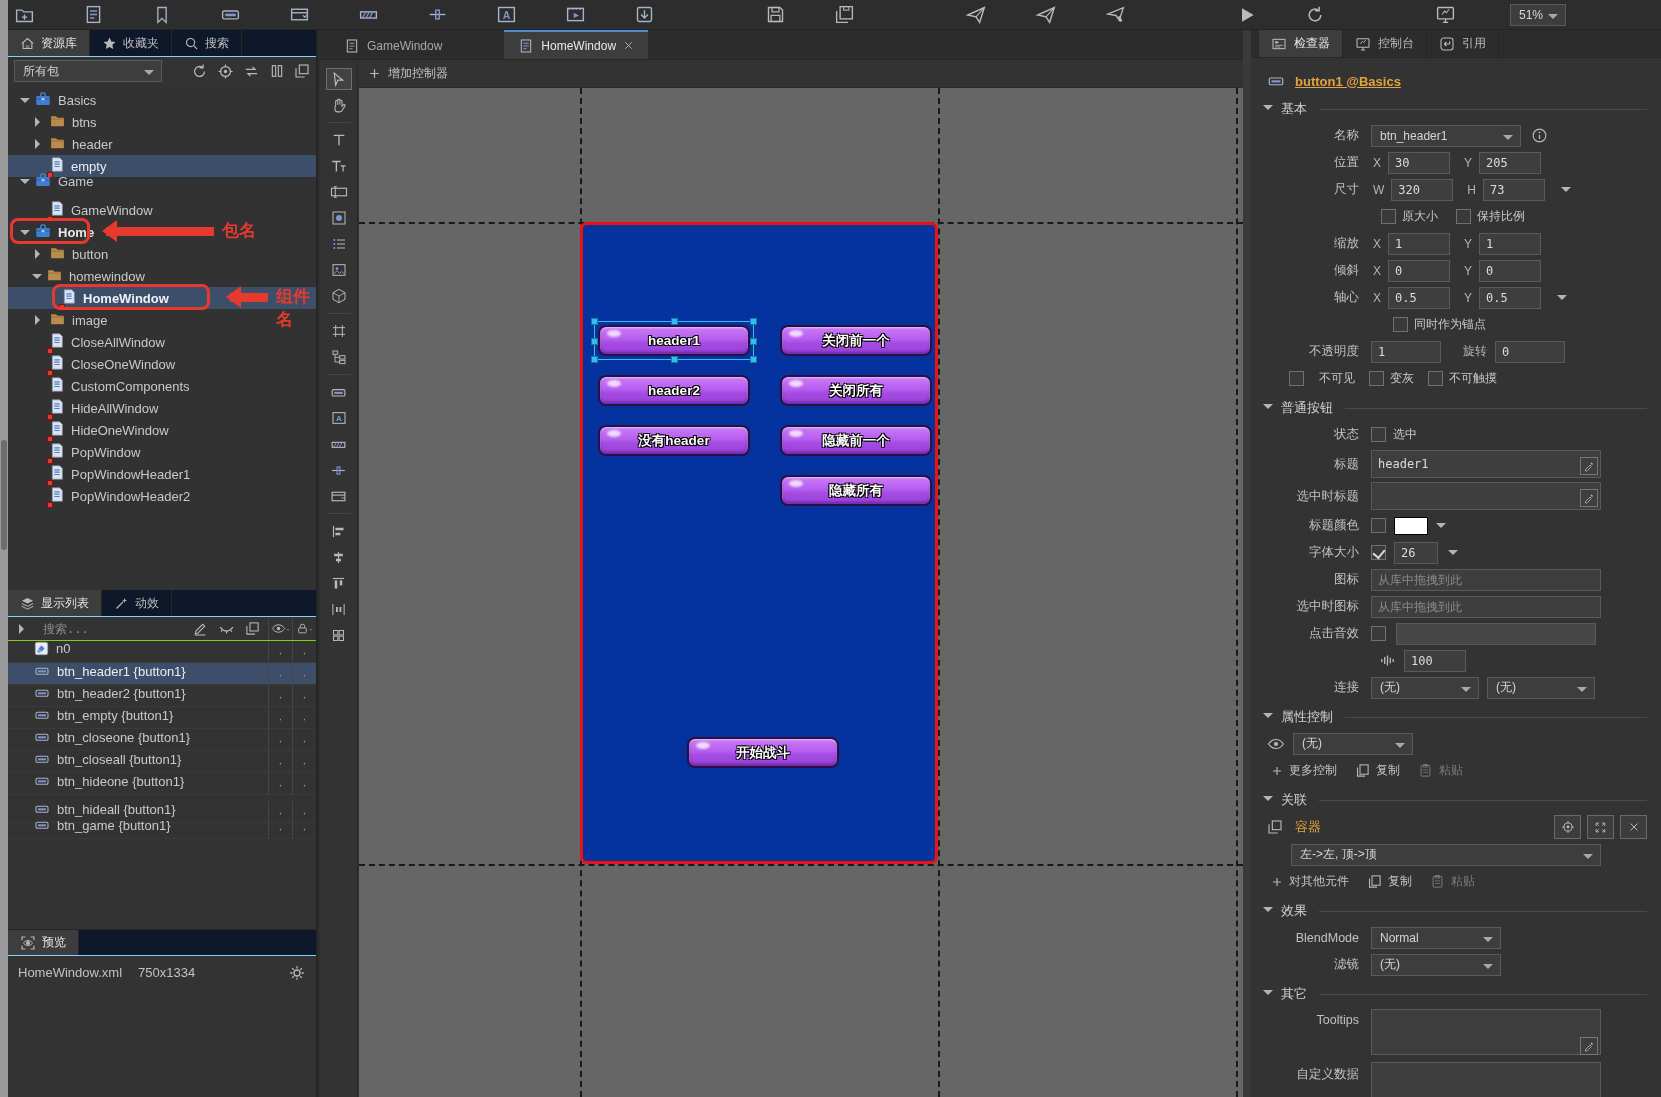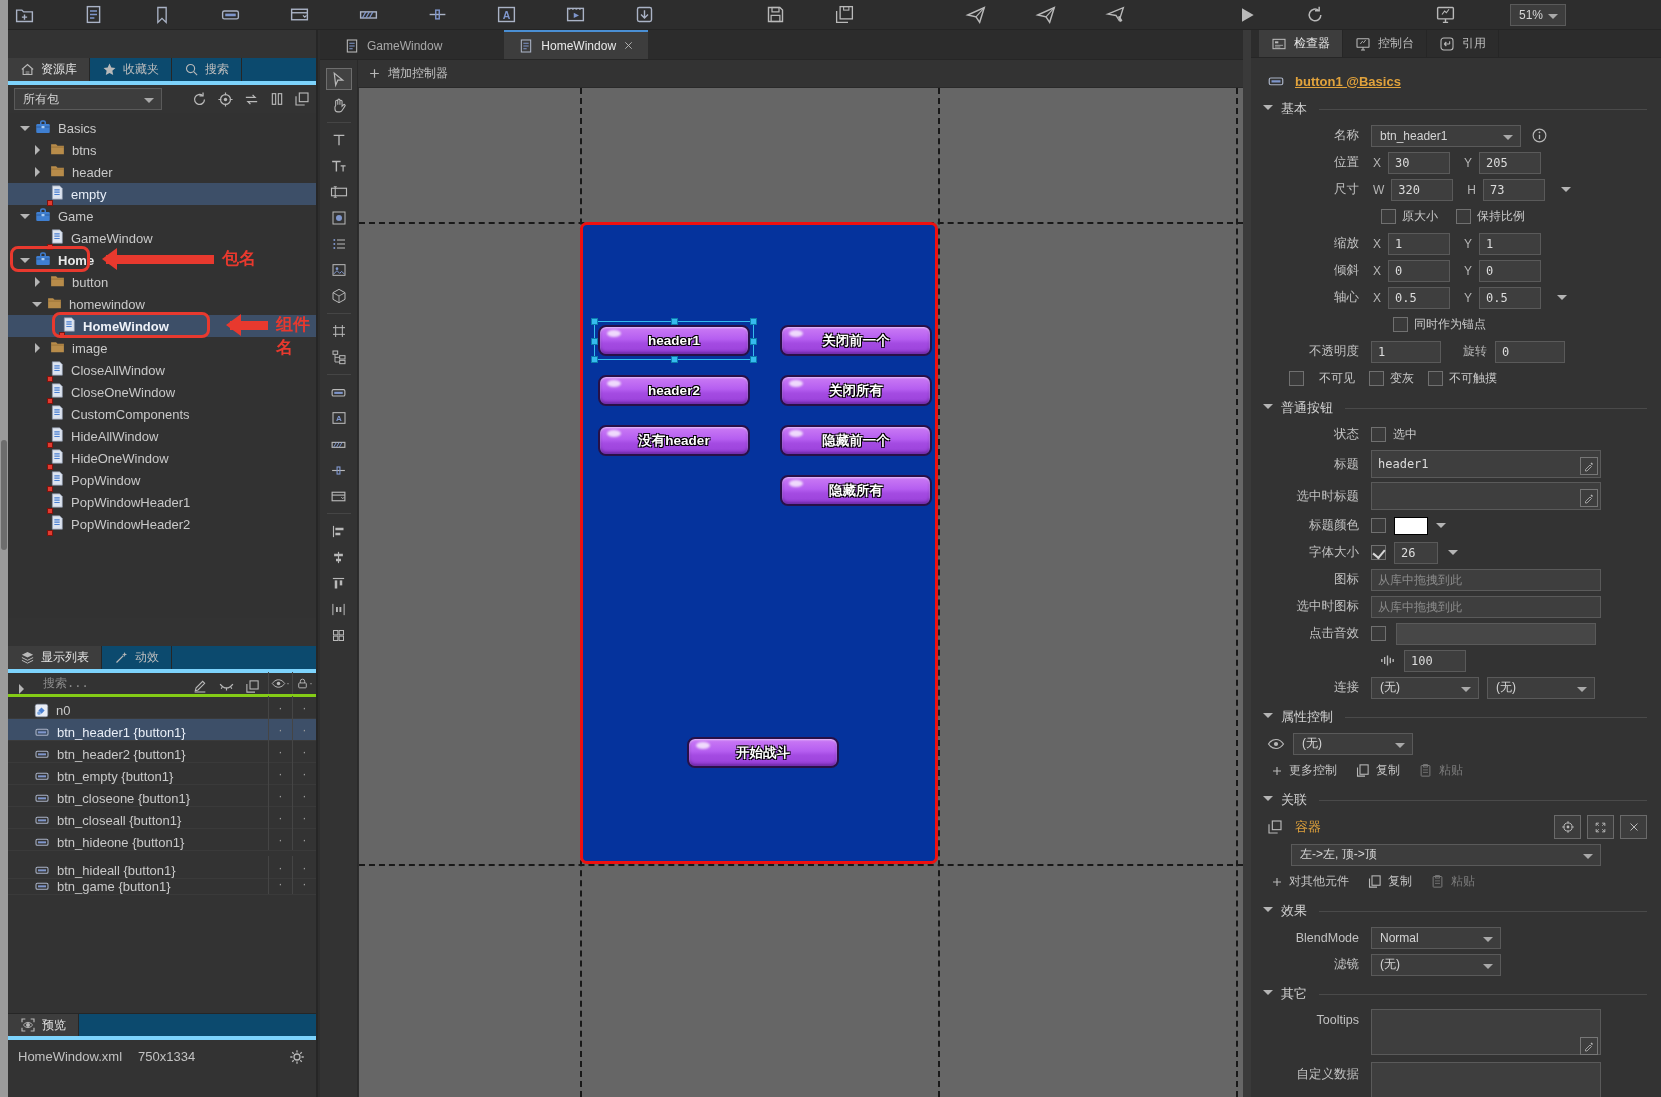--- a/index.html
+++ b/index.html
@@ -27,21 +27,21 @@
 
   
   #topbar { left:8px; top:0; width:1653px; height:30px; background:#2d2d2d;
         border-bottom:1px solid #242424; display:flex; align-items:center; padding-left:6px; }
   .tb-btn { width:28px; height:26px; display:flex; align-items:center; justify-content:center; }
   #edge-strip { left:0; top:0; width:8px; height:1097px; background:#9b9b9b; }
   .tb-dd { margin:0 6px; }
 
   
   #leftpanel { left:8px; top:30px; width:310px; height:1067px; background:#333333; border-right:2px solid #262626; }
-  .ptabs { display:flex; height:27px; background:#0c4a6e; border-bottom:4px solid #7dd3fc;margin-top:28px; }
+  .ptabs { display:flex; height:27px; background:#0f172a; border-bottom:1px solid #7dd3fc; }
   .ptab { display:flex; align-items:center; gap:6px; padding:0 12px; color:#bdbdbd; border-right:1px solid #262626; }
   .ptab.active { background:#3d3d3d; color:#e3e3e3; }
   #pkgbar { display:flex; align-items:center; height:28px; padding:0 6px; gap:9px; background:#333; }
   #pkgbar .dd { width:148px; }
   #tree { position:relative; height:505px; background:#323232; overflow:hidden; }
   .trow { position:absolute; left:0; width:100%; height:22px; display:flex; align-items:center; color:#c9c9c9; font-size:13px; }
   .trow.sel { background:#3d4f68; color:#e8eef7; }
   .tri { width:0; height:0; flex:none; }
   .tri.open { border:5px solid transparent; border-top-color:#b5b5b5; margin-top:5px; }
   .tri.closed { border:5px solid transparent; border-left-color:#b5b5b5; margin-left:3px; }
@@ -49,21 +49,21 @@
   .ticon { margin:0 6px 0 4px; flex:none; position:relative; }
   .reddot { position:absolute; left:-2px; bottom:-2px; width:6px; height:6px; background:#e23b30; border:1px solid #7e140e; }
   .ring { position:absolute; border:3px solid #e8392e; border-radius:8px; pointer-events:none; }
   .rarrow { position:absolute; height:9px; background:#e8392e; }
   .rarrow::before { content:""; position:absolute; left:-15px; top:-7px; border:11.5px solid transparent;
         border-right:15px solid #e8392e; }
   .rtext { position:absolute; color:#e8392e; font-size:17px; font-weight:bold; }
 
   
   #dlist { position:relative; }
-  .drow { position:absolute; left:0; width:100%; height:22px; display:flex; align-items:flex-end;
+  .drow { position:absolute; left:0; width:100%; height:22px; display:flex; align-items:flex-start;
         border-bottom:1px solid #3a3a3a; font-size:13px; color:#c9c9c9; }
   .drow.sel { background:#3d4f68; color:#e8eef7; }
   .dcell { width:24px; height:22px; border-left:1px solid #454545; flex:none; display:flex;
         align-items:center; justify-content:center; color:#9a9a9a; }
   .dcell::after { content:"·"; }
   .dlabel { flex:1; display:flex; align-items:center; gap:7px; padding-left:26px; }
   #statusbar { display:flex; align-items:center; gap:16px; padding:0 10px; height:33px; color:#c2c2c2; font-size:13px; }
 
   
   #ctabs { left:320px; top:30px; width:923px; height:30px; background:#2c2c2c; border-bottom:1px solid #262626;
@@ -604,21 +604,21 @@
       </div>
       <div class="trow sel" style="top:70px">
         <span class="tspace"></span>
           <span class="tspace"></span>
           <span style="width:13px"></span>
         <span class="ticon"><svg width="16" height="17">
               <use href="#s-compdoc"></use>
             </svg><span class="reddot"></span></span>
         <span>empty</span>
       </div>
-      <div class="trow" style="top:92px">
+      <div class="trow" style="top:85px">
         <span class="tspace"></span>
           <span class="tri open"></span>
         <span class="ticon"><svg width="18" height="18">
               <use href="#s-package"></use>
             </svg></span>
         <span>Game</span>
       </div>
       <div class="trow" style="top:114px">
         <span class="tspace"></span>
           <span class="tspace"></span>
@@ -761,21 +761,21 @@
           </svg>
         <span>显示列表</span>
       </div>
       <div class="ptab">
         <svg class="ic gray" width="15" height="15">
             <use href="#s-wand"></use>
           </svg>
         <span>动效</span>
       </div>
     </div>
-    <div style="display:flex;align-items:flex-end;height:24px;padding:0 0 0 8px;border-bottom:3px solid #84cc16">
+    <div style="display:flex;align-items:center;height:24px;padding:0 0 0 8px;border-bottom:1px solid #84cc16">
       <span class="tri closed"></span>
       <input class="tbox" style="background: transparent; border: none; width: 90px; margin-left: 8px;" placeholder="搜索...">
       <span style="flex:1"></span>
       <svg class="ic gray" width="16" height="16" style="margin-right:10px">
           <use href="#s-pencil"></use>
         </svg>
       <svg class="ic gray" width="17" height="17" style="margin-right:10px">
           <use href="#s-eyelash"></use>
         </svg>
       <svg class="ic gray" width="15" height="15" style="margin-right:8px">

